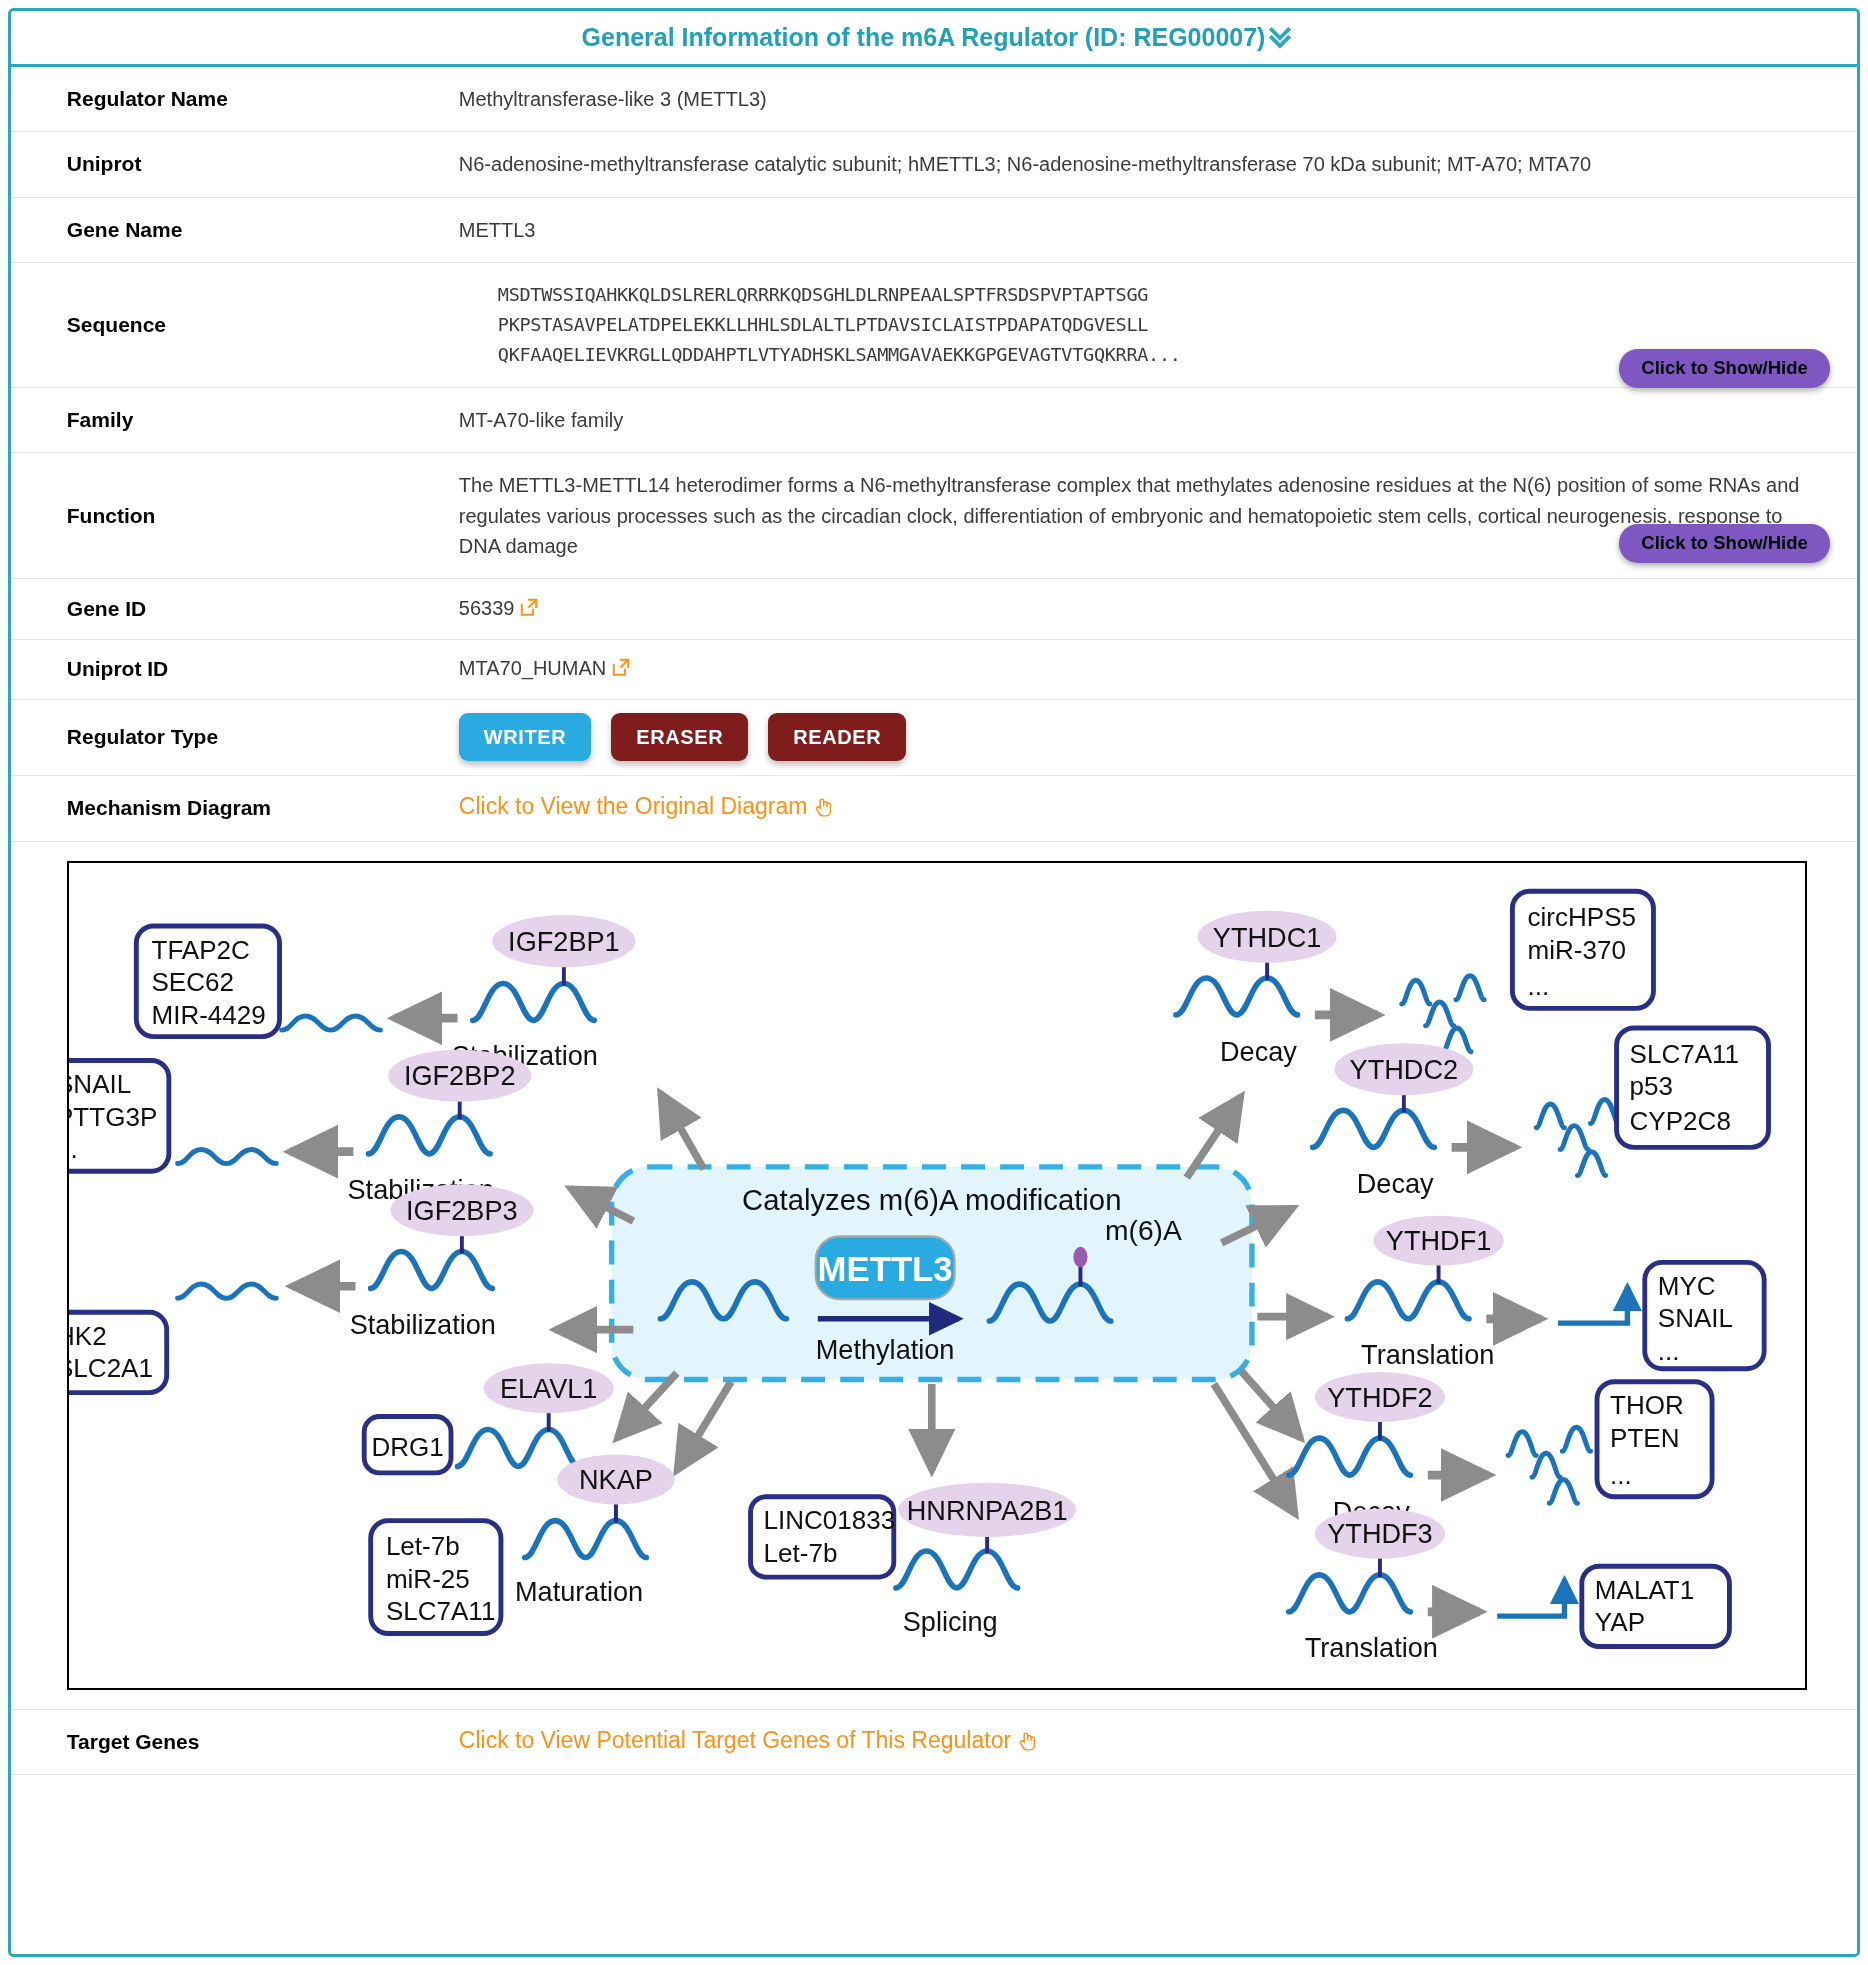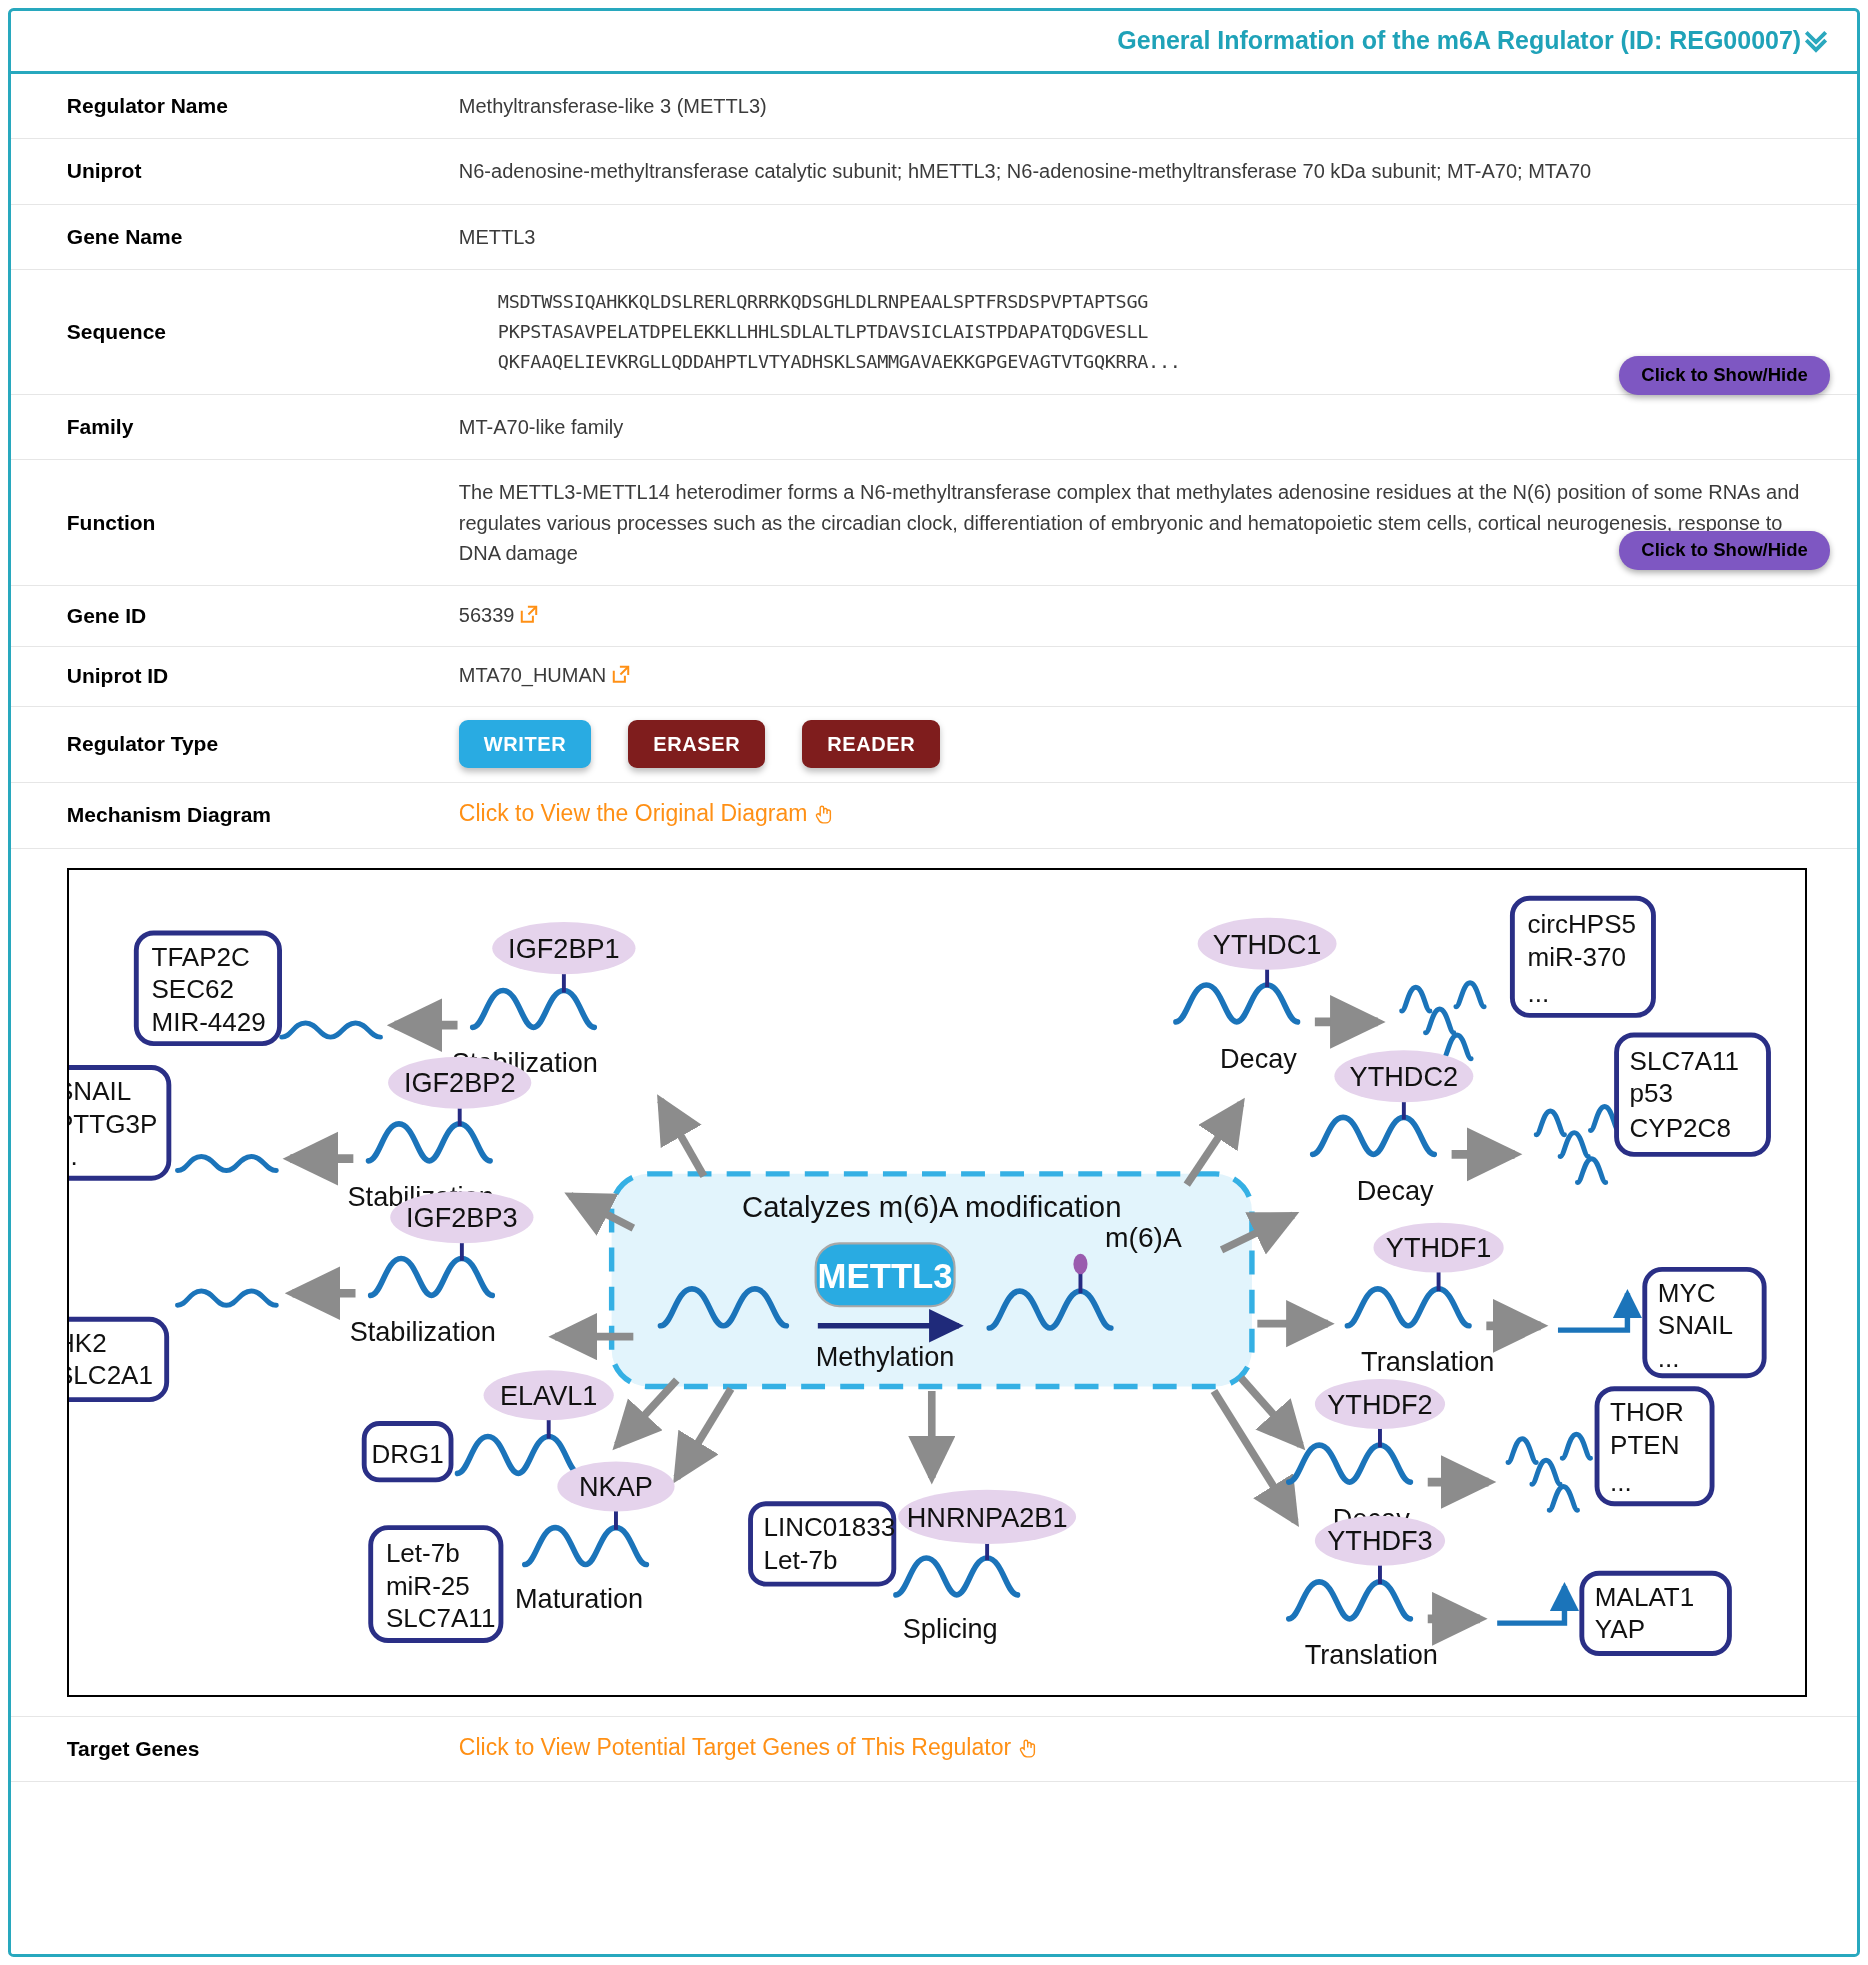--- a/index.html
+++ b/index.html
@@ -1,21 +1,21 @@
 <!DOCTYPE html>
 <html style="font-size:9px"><head>
 <meta charset="utf-8">
 <style>
   html,body{margin:0;padding:0;background:#ffffff;}
   body{font-family:"Liberation Sans",sans-serif;-webkit-font-smoothing:antialiased;}
   #page{width:1868px;height:1965px;position:relative;box-sizing:border-box;padding:7.8px 7.8px 7.8px 7.8px;}
   .card{border:3.4px solid #28A8BE;border-radius:5.6px;width:100%;height:100%;box-sizing:border-box;background:#fff;position:relative;overflow:hidden;}
 
   
-  .card-header{height:63px;box-sizing:border-box;display:flex;align-items:center;justify-content:flex-end;
+  .card-header{height:56px;box-sizing:border-box;display:flex;align-items:center;justify-content:center;
      padding:0 26px 0 35px;border-bottom:3.9px solid #28A8BE;}
   .card-title{color:#1FA2B8;font-size:25px;font-weight:bold;letter-spacing:0px;white-space:nowrap;}
   .chev{width:30px;height:30px;display:flex;align-items:center;justify-content:center;cursor:pointer;}
   .chev svg{display:block;}
 
   
   .info-table{width:100%;border-collapse:collapse;table-layout:fixed;}
   .info-table tr{border-bottom:1.7px solid #e6e6e6;}
   .info-table td{vertical-align:middle;padding:17px 0;}
   .lbl{width:392px;padding-left:56px !important;font-size:21px;font-weight:bold;color:#000000;}
@@ -26,21 +26,21 @@
   .seqblock{font-family:"DejaVu Sans Mono",monospace;font-size:18.5px;line-height:1.62;letter-spacing:-0.3px;color:#3b3b3b;white-space:nowrap;}
 
   .showhide{position:absolute;right:27px;bottom:-1.1px;background:#7E57C2;color:#000000;font-size:18.5px;font-weight:bold;
     border:none;border-radius:19px;padding:7.8px 22.4px 9px 22.4px;box-shadow:0 2.8px 6.7px rgba(0,0,0,.33);cursor:pointer;white-space:nowrap;}
   .fnbtn{bottom:15.7px;}
 
   .extlink{display:inline-block;vertical-align:-1.7px;margin-left:4.5px;cursor:pointer;}
   .orange-link{color:#FF9015;font-size:23px;cursor:pointer;white-space:nowrap;}
   .hand{display:inline-block;vertical-align:-2.8px;margin-left:5.6px;}
 
-  .pills{display:flex;gap:37px;align-items:center;}
+  .pills{display:flex;gap:20px;align-items:center;}
   .pill{font-size:20px;font-weight:bold;color:#fff;border-radius:9px;padding:9px 25px;box-shadow:0 3.4px 6.7px rgba(0,0,0,.25);
     letter-spacing:0.6px;cursor:pointer;}
   .pill.active{background:#29ABE2;}
   .pill.inactive{background:#7f1d1d;}
 
   
   .diagram-row td{padding:0 !important;}
   .diagram-wrap{margin:19px 50px 19px 56px;border:2.8px solid #000;background:#fff;}
   .diagram-wrap svg{display:block;width:100%;height:auto;}
   table tr:last-child{border-bottom:1.7px solid #e6e6e6;}

